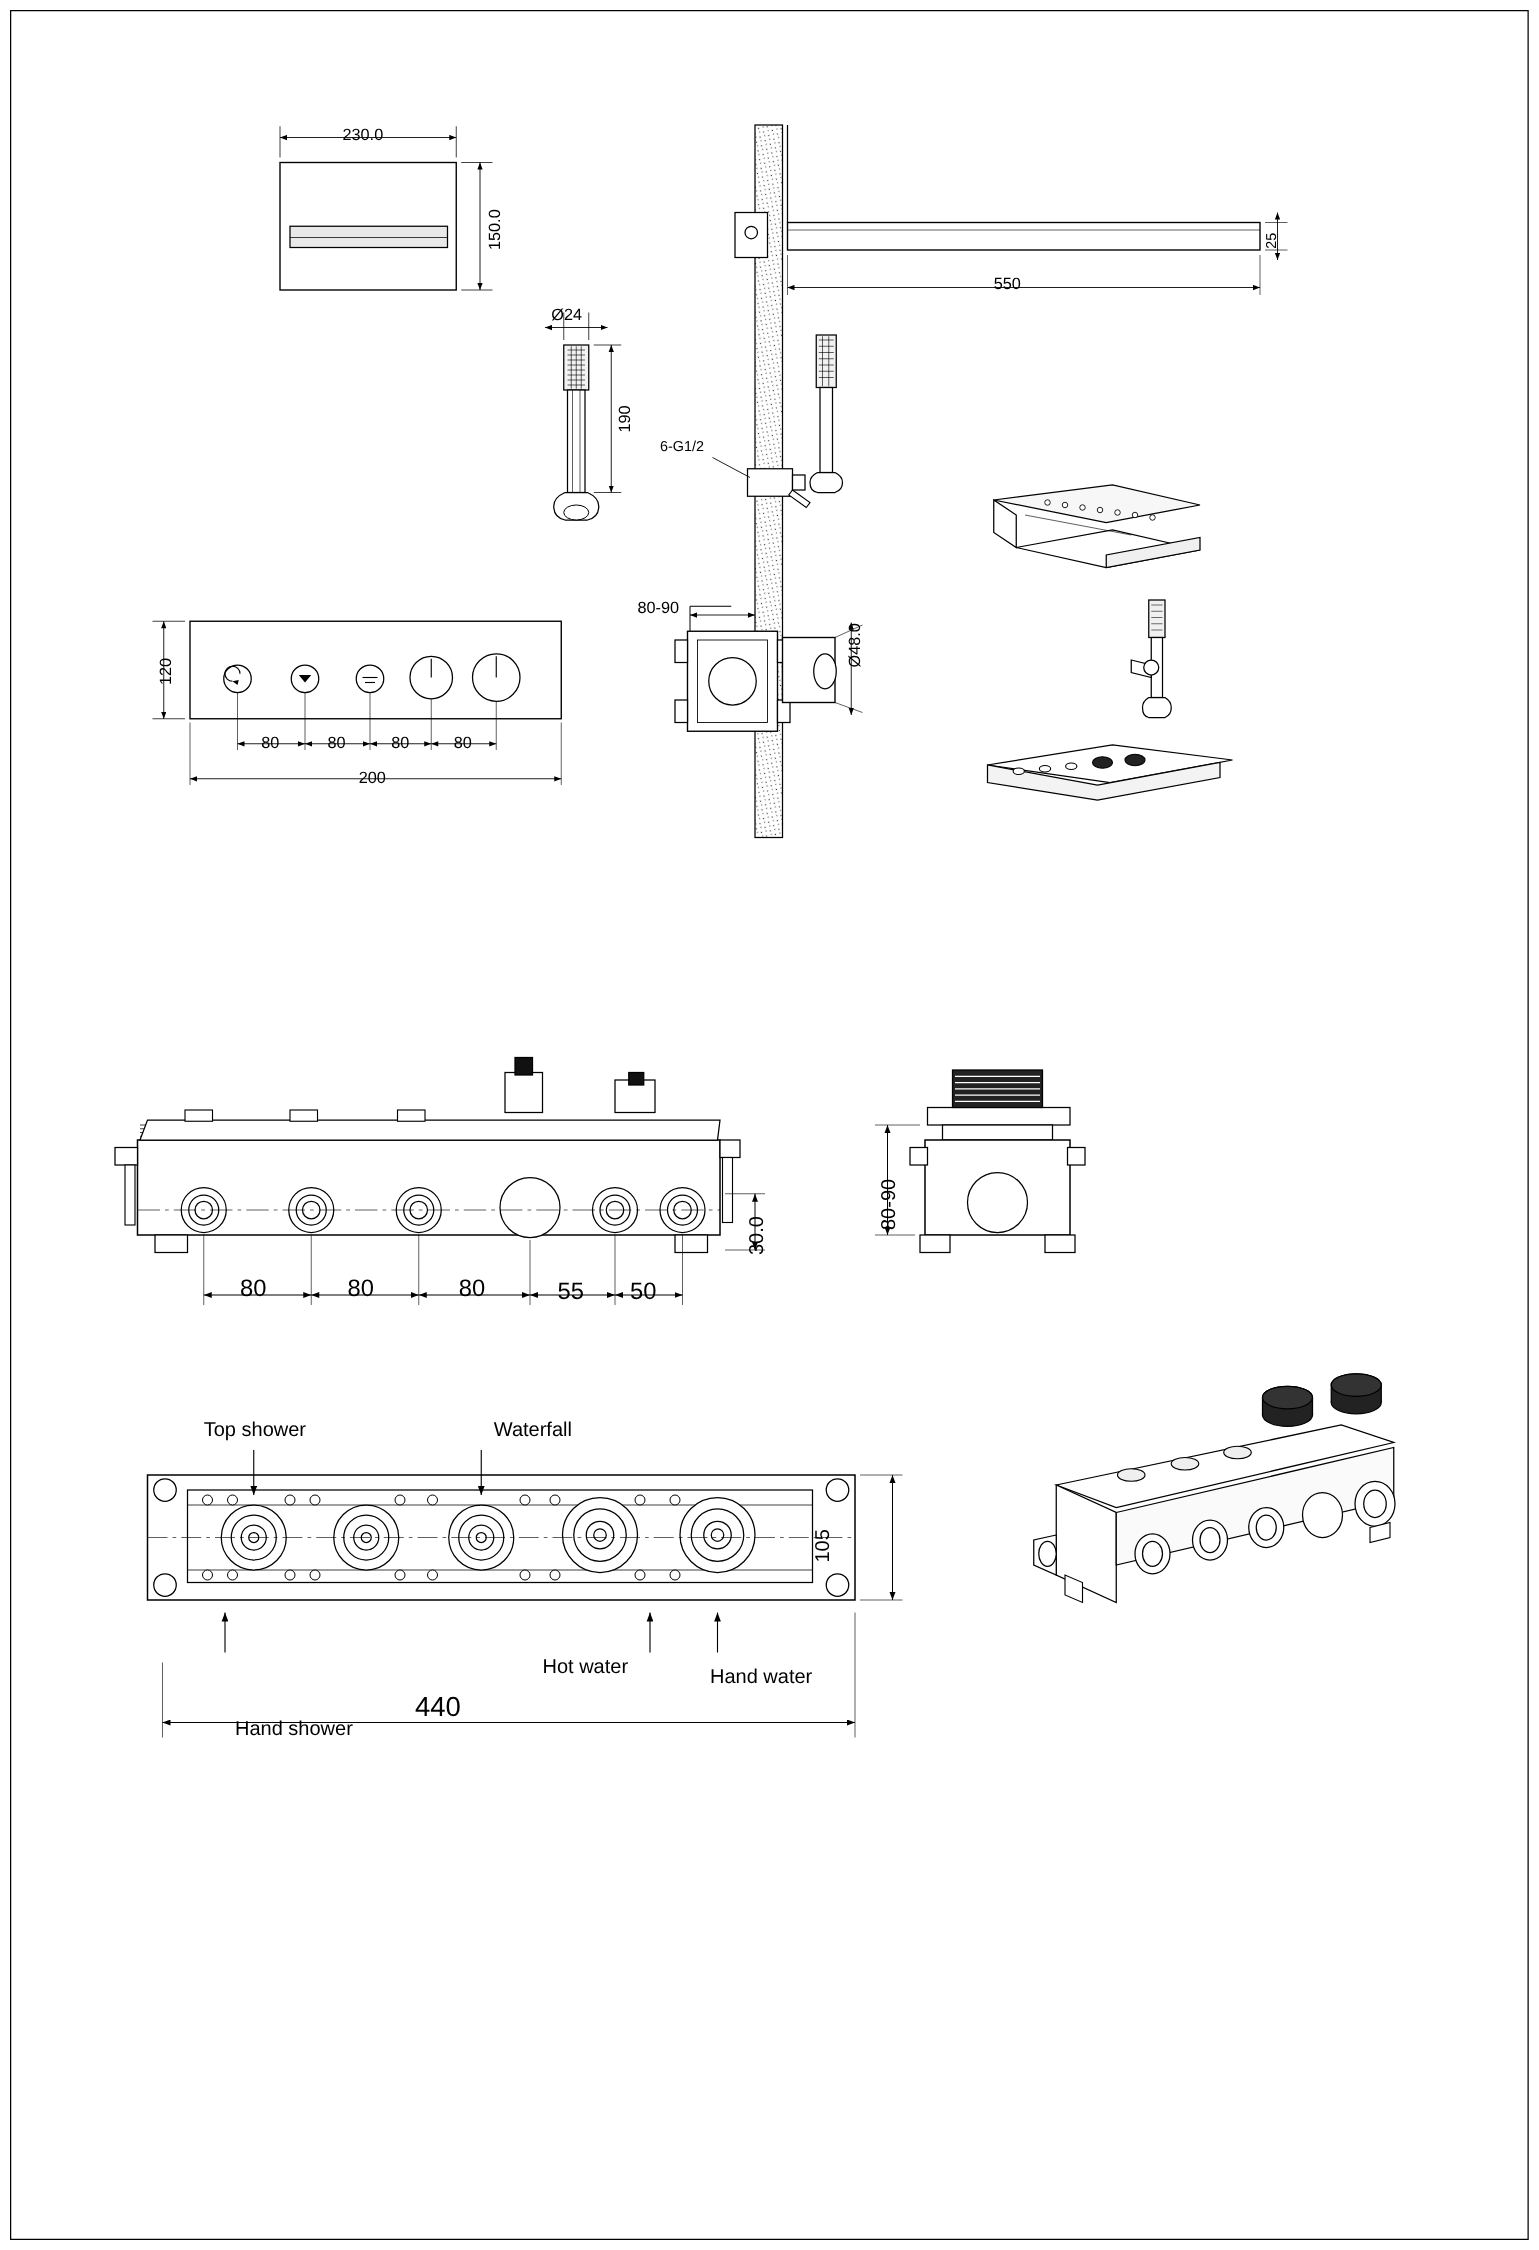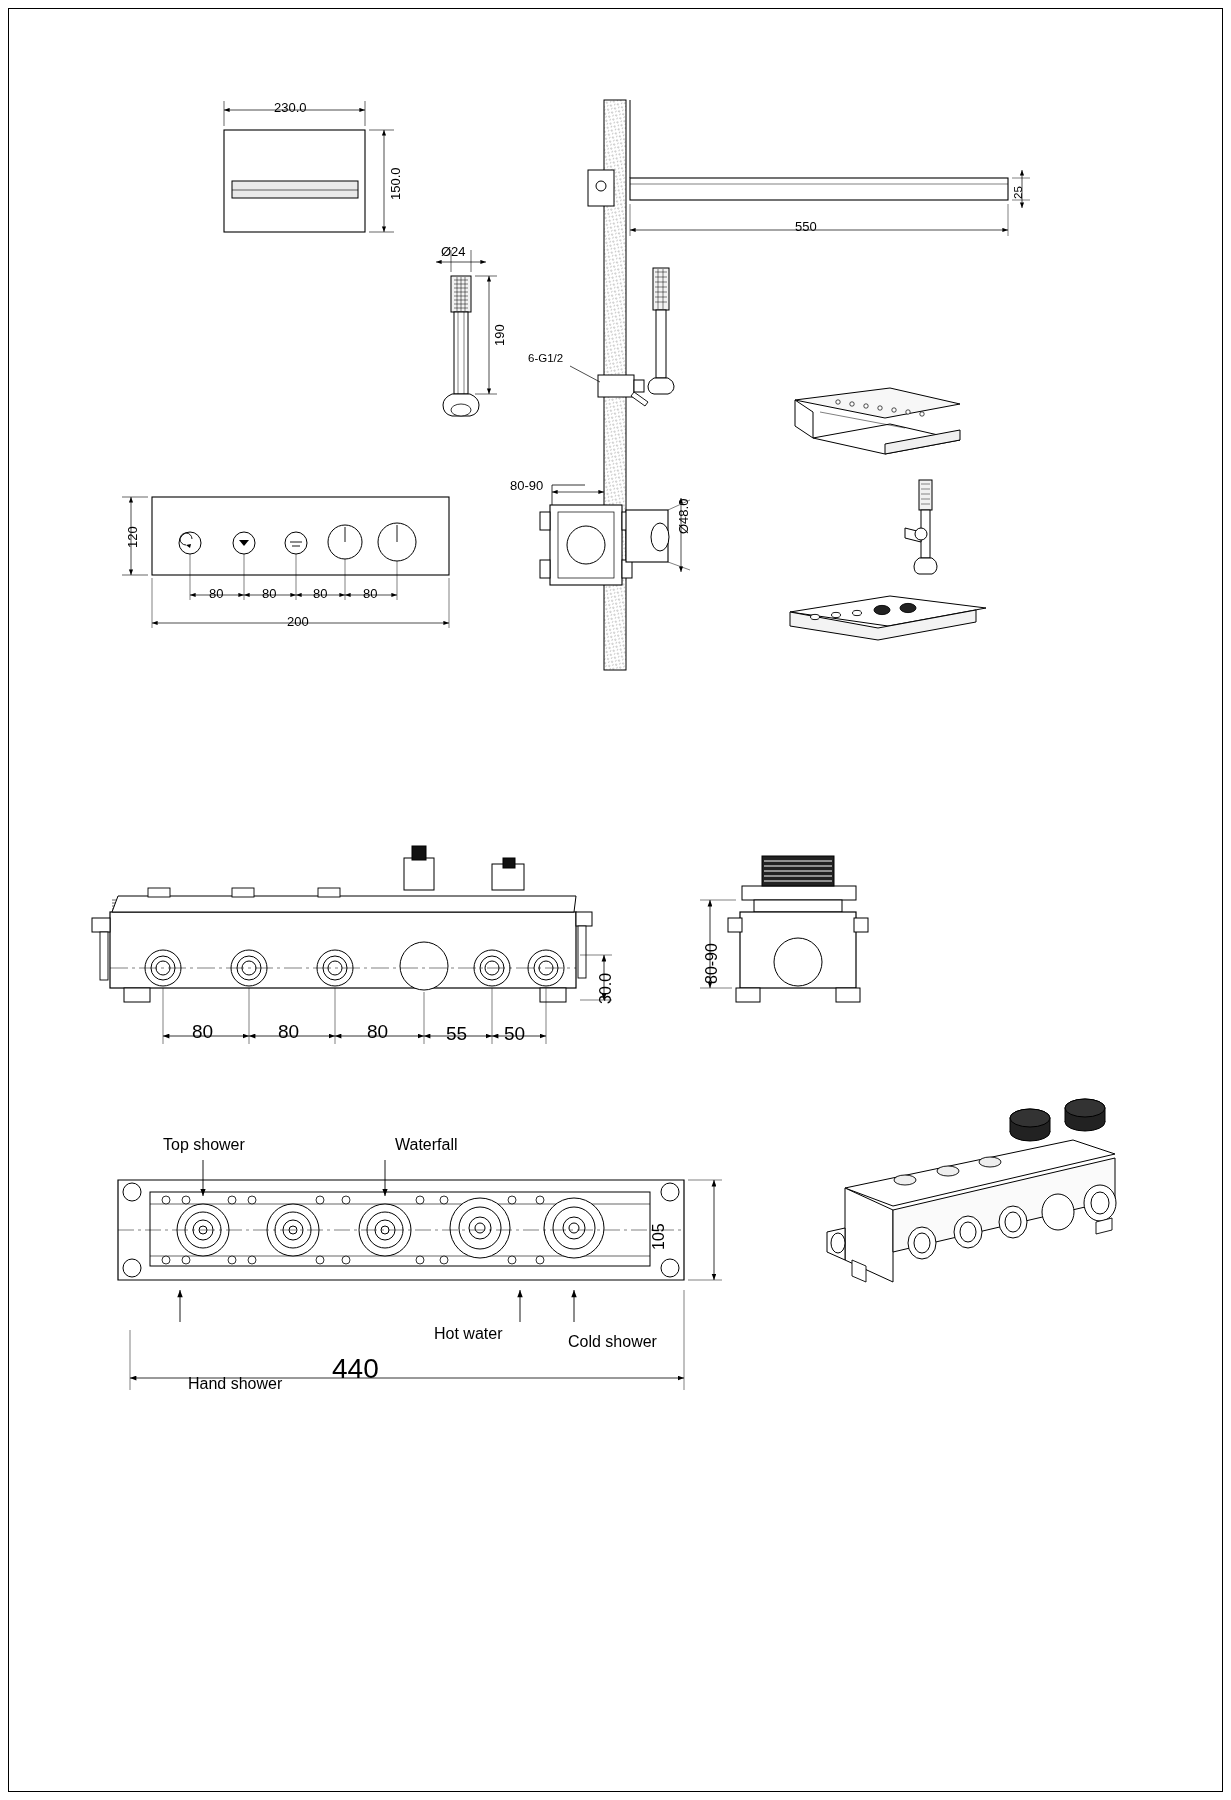--- a/index.html
+++ b/index.html
@@ -511,17 +511,17 @@
   <div class="lbl big" style="left:446px; top:1024px;">55</div>
   <div class="lbl big" style="left:504px; top:1024px;">50</div>
   <div class="lbl rot med" style="left:598px; top:1004px;">30.0</div>
 
   <div class="lbl rot med" style="left:704px; top:984px;">80-90</div>
 
   <div class="lbl med" style="left:163px; top:1137px;">Top shower</div>
   <div class="lbl med" style="left:395px; top:1137px;">Waterfall</div>
   <div class="lbl med" style="left:188px; top:1376px;">Hand shower</div>
   <div class="lbl med" style="left:421px; top:1326px;margin-left:13px;">Hot water</div>
-  <div class="lbl med" style="left:568px; top:1334px;">Cold shower</div>
+  <div class="lbl med" style="left:568px; top:1334px;">Hand water</div>
   <div class="lbl rot med" style="left:651px; top:1250px;">105</div>
-  <div class="lbl big" style="left:332px; top:1355px; font-size:28px;">440</div>
+  <div class="lbl big" style="left:332px; top:1355px; font-size:22px;">440</div>
 
 </div>
 
 </body></html>

